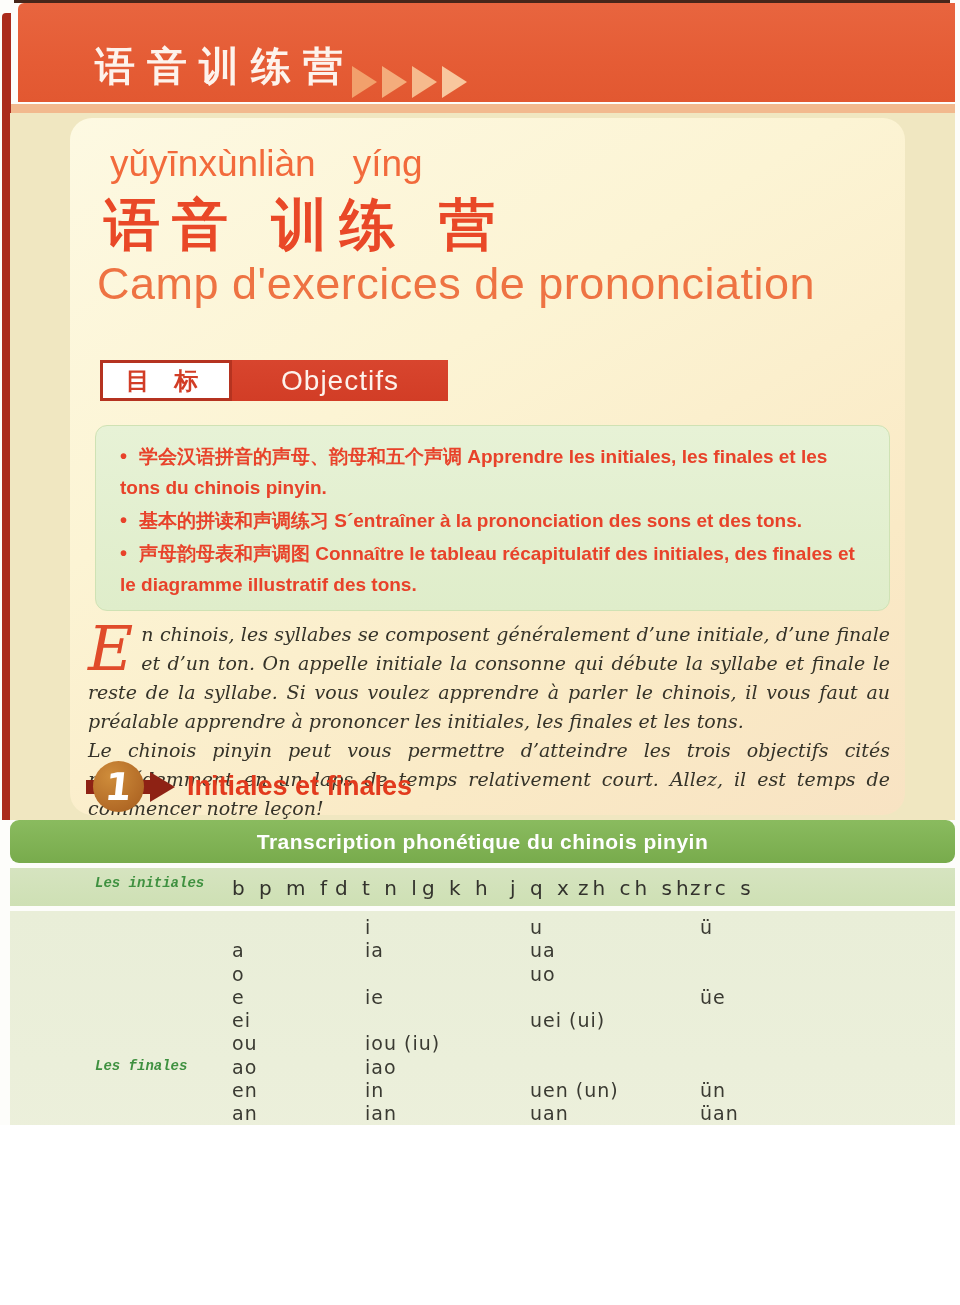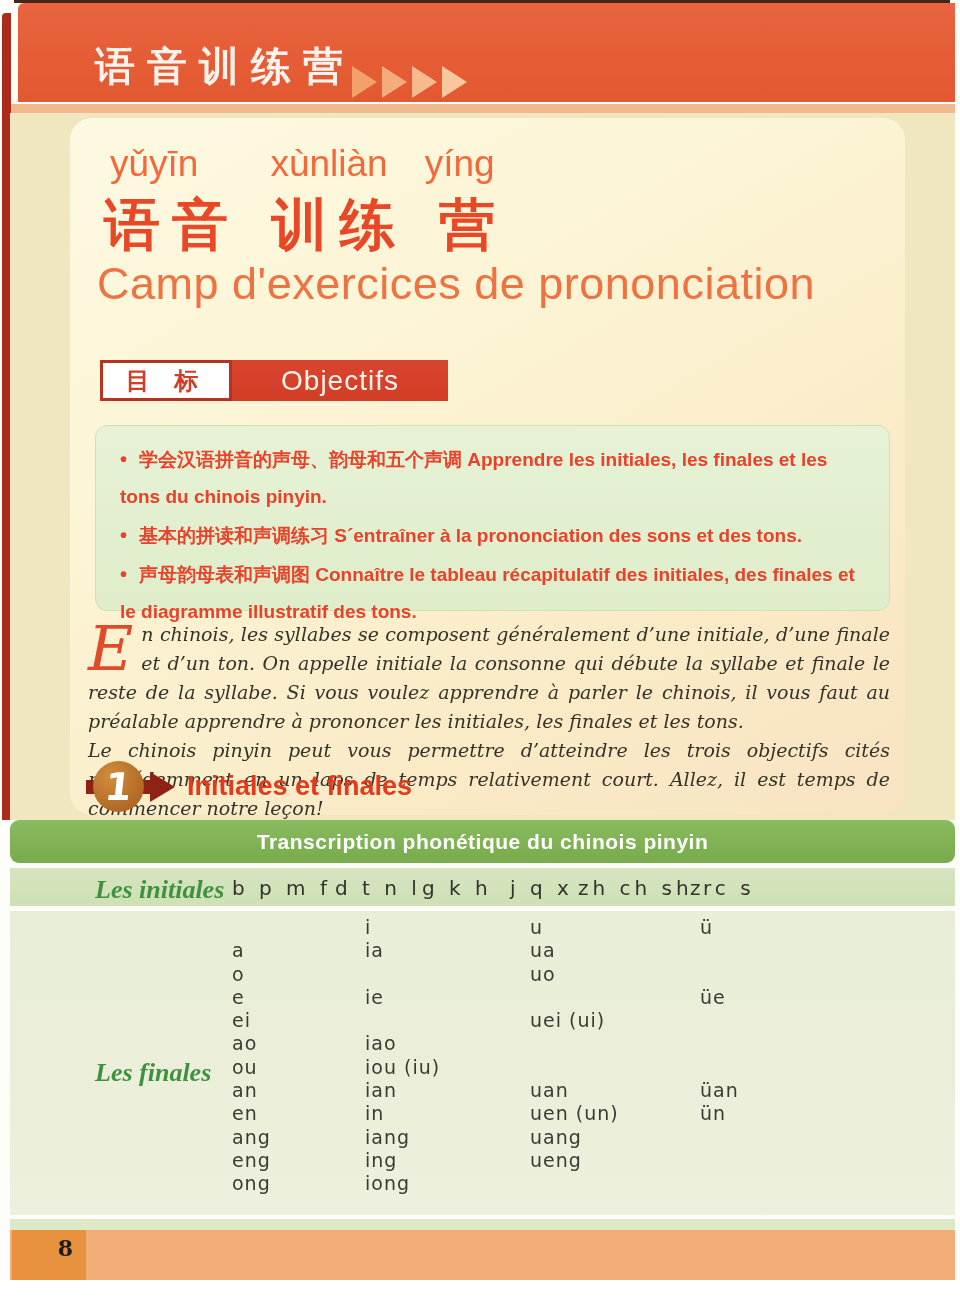--- a/index.html
+++ b/index.html
@@ -1,18 +1,18 @@
 <!DOCTYPE html>
 <html><head>
 <meta charset="utf-8">
 <style>
   * { margin:0; padding:0; box-sizing:border-box; }
   html,body { background:#ffffff; }
   .screen {
-    position:relative; width:960px; height:1280px;
+    position:relative; width:960px; height:1125px;
     background:#fdfdfa; overflow:hidden;
     font-family:"Liberation Sans", sans-serif;
   }
   
   .top-line { position:absolute; left:14px; top:0; width:936px; height:3px; background:#46261a; }
   .header-band {
     position:absolute; left:18px; top:3px; width:937px; height:99px;
     background:linear-gradient(180deg,#e8653f 0%,#e55c35 60%,#e25831 100%);
     border-top-left-radius:6px;
   }
@@ -31,21 +31,21 @@
   .left-red-strip { position:absolute; left:2px; top:13px; width:9px; height:807px; background:#ab2c1c; border-top-left-radius:4px; }
   
   .content-cream { position:absolute; left:10px; top:113px; width:945px; height:707px; background:#f0e7c1; }
   .panel {
     position:absolute; left:70px; top:118px; width:835px; height:697px;
     border-radius:22px;
     background:linear-gradient(150deg,#fdf9e2 0%,#fcf4d4 38%,#faeac6 75%,#f8e3c3 100%);
   }
   
   .pinyin-line { position:absolute; left:110px; top:143px; font-size:37px; color:#f26a3c; }
-  .pw2 { margin-left:72px; } .pw3 { margin-left:37px; }
+  .pw2 { } .pw3 { margin-left:37px; }
   .cn-title {
     position:absolute; left:104px; top:188px;
     font-size:56px; font-weight:bold; color:#e94827; letter-spacing:12px;
     font-family:"DejaVu Sans", sans-serif;
   }
   .fr-title { position:absolute; left:97px; top:258px; font-size:45px; font-weight:400; color:#ee7343; letter-spacing:0.5px; }
   
   .obj-banner {
     position:absolute; left:100px; top:360px; width:348px; height:41px;
     background:linear-gradient(180deg,#d8452e 0%,#d23d26 100%);
@@ -63,21 +63,21 @@
     font-size:28px; color:#fdf2ec; font-weight:400; letter-spacing:1px;
   }
   
   .obj-box {
     position:absolute; left:95px; top:425px; width:795px; height:186px;
     background:linear-gradient(180deg,#e7f2d6 0%,#dfedca 100%);
     border:1px solid #cfe2b4; border-radius:12px;
     padding:15px 22px 10px 24px;
   }
   .obj-item {
-    font-size:19px; font-weight:bold; color:#e8422a; line-height:37px;
+    font-size:19px; font-weight:bold; color:#e8422a; line-height:31px;
     text-align:left; margin-bottom:2px;
   }
   .obj-item .dot { color:#e8422a; margin-right:12px; font-size:20px; }
   
   .intro {
     position:absolute; left:88px; top:620px; width:802px;
     font-family:"DejaVu Serif", serif; font-style:italic;
     font-size:19px; line-height:29px; color:#353329; text-align:justify;
   }
   .dropcap {
@@ -101,22 +101,22 @@
     position:absolute; left:10px; top:820px; width:945px; height:43px;
     background:linear-gradient(180deg,#8abb5f 0%,#78ab4c 100%);
     display:flex; align-items:center; justify-content:center;
     font-size:21px; font-weight:bold; color:#ffffff; letter-spacing:0.5px;border-radius:9px;
   }
   .init-row {
     position:absolute; left:10px; top:868px; width:945px; height:38px;
     background:linear-gradient(180deg,#d6e4c0 0%,#cee0b4 100%);
   }
   .lbl-green {
-    font-family:Liberation Serif, serif; font-style:italic; font-weight:bold;
-    font-size:26px; color:#3f9140;
+    font-family:Liberation Mono, monospace; font-style:italic; font-weight:bold;
+    font-size:14px; color:#3f9140;
   }
   .init-row .lbl-green { position:absolute; left:85px; top:7px; }
   .init-group {
     position:absolute; top:8px; font-size:20px; color:#33332d; letter-spacing:4px;
     font-family:"DejaVu Sans", sans-serif;
   }
   .i1{left:222px} .i2{left:325px} .i3{left:412px} .i4{left:500px} .i5{left:568px} .i6{left:680px}
   .finales-area {
     position:absolute; left:10px; top:911px; width:945px; height:304px;
     background:linear-gradient(180deg,#e9eed8 0%,#edf0dc 100%);
@@ -224,44 +224,44 @@
         <span class="fc c3"></span>
         <span class="fc c4">üe</span>
     </div>
     <div class="f-row">
       <span class="fc c1">ei</span>
         <span class="fc c2"></span>
         <span class="fc c3">uei (ui)</span>
         <span class="fc c4"></span>
     </div>
     <div class="f-row">
+      <span class="fc c1">ou</span>
+        <span class="fc c2">iou (iu)</span>
+        <span class="fc c3"></span>
+        <span class="fc c4"></span>
+    </div>
+    <div class="f-row">
       <span class="fc c1">ao</span>
         <span class="fc c2">iao</span>
         <span class="fc c3"></span>
         <span class="fc c4"></span>
     </div>
     <div class="f-row">
-      <span class="fc c1">ou</span>
-        <span class="fc c2">iou (iu)</span>
-        <span class="fc c3"></span>
-        <span class="fc c4"></span>
+      <span class="fc c1">en</span>
+        <span class="fc c2">in</span>
+        <span class="fc c3">uen (un)</span>
+        <span class="fc c4">ün</span>
     </div>
     <div class="f-row">
       <span class="fc c1">an</span>
         <span class="fc c2">ian</span>
         <span class="fc c3">uan</span>
         <span class="fc c4">üan</span>
     </div>
     <div class="f-row">
-      <span class="fc c1">en</span>
-        <span class="fc c2">in</span>
-        <span class="fc c3">uen (un)</span>
-        <span class="fc c4">ün</span>
-    </div>
-    <div class="f-row">
       <span class="fc c1">ang</span>
         <span class="fc c2">iang</span>
         <span class="fc c3">uang</span>
         <span class="fc c4"></span>
     </div>
     <div class="f-row">
       <span class="fc c1">eng</span>
         <span class="fc c2">ing</span>
         <span class="fc c3">ueng</span>
         <span class="fc c4"></span>

